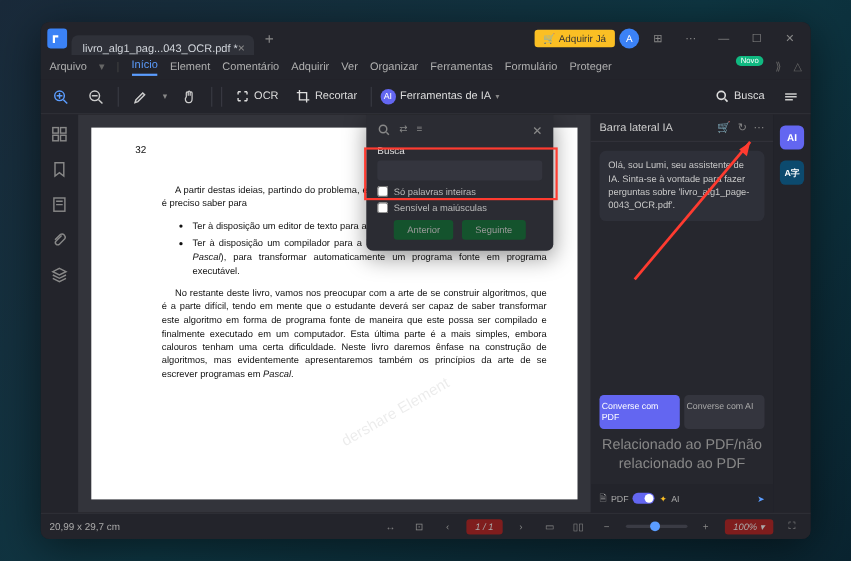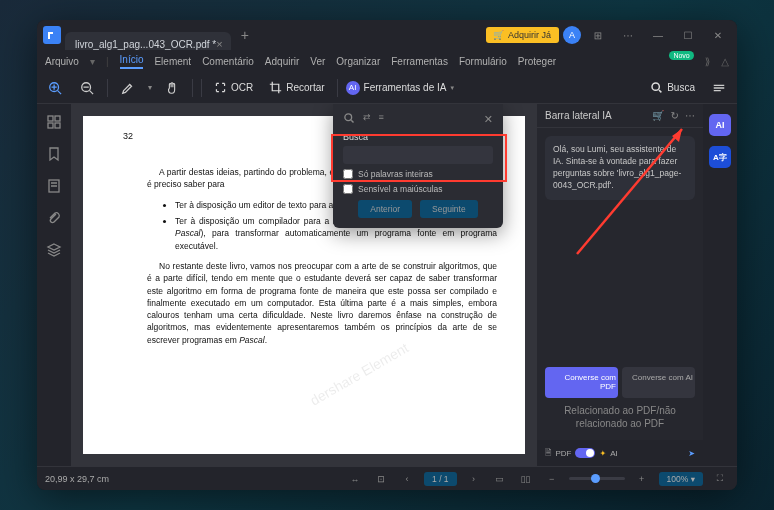--- a/index.html
+++ b/index.html
@@ -38,49 +38,49 @@
 .page li { margin: 4px 0; text-align: justify; }
 .watermark { position: absolute; bottom: 70px; right: 110px; transform: rotate(-30deg); color: rgba(0,0,0,.08); font-size: 14px; font-family: Arial; }
 .rightpanel { width: 166px; background: #26272e; display: flex; flex-direction: column; font-size: 9px; color: #ccc; }
 .rp-header { display: flex; align-items: center; justify-content: space-between; padding: 6px 8px; border-bottom: 1px solid #33343b; font-size: 10px; font-weight: 500; }
 .rp-header-icons { display: flex; gap: 6px; color: #888; }
 .cart-ico { color: #fbbf24; }
 .assistant-msg { margin: 8px; background: #2e3039; padding: 8px; border-radius: 6px; font-size: 8.5px; line-height: 1.4; color: #c8c8c8; }
 .rp-spacer { flex: 1; }
 .choose-type { text-align: center; font-size: 9px; color: #bbb; margin: 6px 0; font-weight: 500; }
 .type-buttons { display: flex; gap: 4px; padding: 0 8px; }
-.type-btn { flex: 1; background: #34353e; border-radius: 4px; padding: 6px 2px; text-align: right; font-size: 8px; line-height: 1.2; color: #aaa; }
+.type-btn { flex: 1; background: #34353e; border-radius: 4px; padding: 6px 2px; text-align: left; font-size: 8px; line-height: 1.2; color: #aaa; }
 .type-btn.active { background: #6366f1; color: #fff; }
-.type-sub { font-size: 10px; color: #888; text-align: center; padding: 6px 8px 10px; line-height: 1.3; }
+.type-sub { font-size: 13px; color: #888; text-align: center; padding: 6px 8px 10px; line-height: 1.3; }
 .prompt-box { margin: 0 8px 8px; background: #2e3039; border-radius: 4px; padding: 6px; font-size: 8px; color: #777; }
 .rp-footer { display: flex; align-items: center; justify-content: space-between; padding: 6px 8px; background: #23242b; font-size: 8px; color: #aaa; }
 .toggle-pill { width: 20px; height: 10px; background: #6366f1; border-radius: 5px; position: relative; }
 .toggle-pill::after { content: ''; position: absolute; right: 1px; top: 1px; width: 8px; height: 8px; background: #fff; border-radius: 50%; }
 .statusbar { height: 24px; background: #23242b; display: flex; align-items: center; padding: 0 8px; gap: 8px; font-size: 9px; color: #aaa; border-top: 1px solid #33343b; }
 .statusbar .spacer { flex: 1; }
 .sb-btn { width: 18px; height: 18px; display: flex; align-items: center; justify-content: center; color: #888; }
-.sb-box { background: #0c4a6e; padding: 2px 8px; border-radius: 3px; font-size: 8.5px; }
+.sb-box { background: #7f1d1d; padding: 2px 8px; border-radius: 3px; font-size: 8.5px; font-style: italic; }
 .slider { width: 56px; height: 3px; background: #3a3b44; border-radius: 2px; position: relative; }
 .slider::after { content: ''; position: absolute; left: 40%; top: -3px; width: 9px; height: 9px; background: #5b9dff; border-radius: 50%; }
 .search-panel { position: absolute; top: 0; left: 296px; width: 170px; background: #2b2c33; border-radius: 0 0 6px 6px; padding: 8px 10px 10px; box-shadow: 0 6px 20px rgba(0,0,0,.4); z-index: 5; color: #ccc; font-size: 9px; }
 .sp-top { display: flex; align-items: center; justify-content: space-between; margin-bottom: 6px; }
 .sp-icons { display: flex; gap: 8px; color: #888; }
 .sp-close { color: #888; font-size: 11px; }
 .sp-label { font-size: 9px; margin: 4px 0 4px; color: #ddd; }
 .sp-input { width: 100%; background: #34353e; border: none; border-radius: 3px; height: 18px; }
 .sp-check { display: flex; align-items: center; gap: 5px; margin: 5px 0; font-size: 8.5px; color: #bbb; }
 .sp-check input { width: 10px; height: 10px; accent-color: #555; }
 .sp-btns { display: flex; gap: 8px; justify-content: center; margin-top: 6px; }
-.sp-btn { background: #0c4a6e; color: #999; font-size: 8.5px; padding: 4px 12px; border-radius: 3px; }
+.sp-btn { background: #14532d; color: #999; font-size: 8.5px; padding: 4px 12px; border-radius: 3px; }
 .red-box { position: absolute; border: 2px solid #ff3b30; pointer-events: none; z-index: 10; }
 .red-arrow { position: absolute; z-index: 10; pointer-events: none; }
 .rightbar { width: 34px; background: #23242b; display: flex; flex-direction: column; align-items: center; padding-top: 10px; gap: 10px; }
 .rb-ico { width: 22px; height: 22px; border-radius: 5px; display: flex; align-items: center; justify-content: center; font-size: 9px; font-weight: bold; }
 .rb-ai { background: #6366f1; color: #fff; }
-.rb-tr { background: #1d4ed8; color: #fff; font-size: 8px; }
+.rb-tr { background: #0c4a6e; color: #fff; font-size: 8px; }
 </style>
 </head>
 <body>
 
 <div class="win">
 
   <div class="titlebar">
     <div class="app-icon">
       <svg viewBox="0 0 10 10">
           <path d="M1 2h5v2H3v5H1z" fill="#fff"></path>

